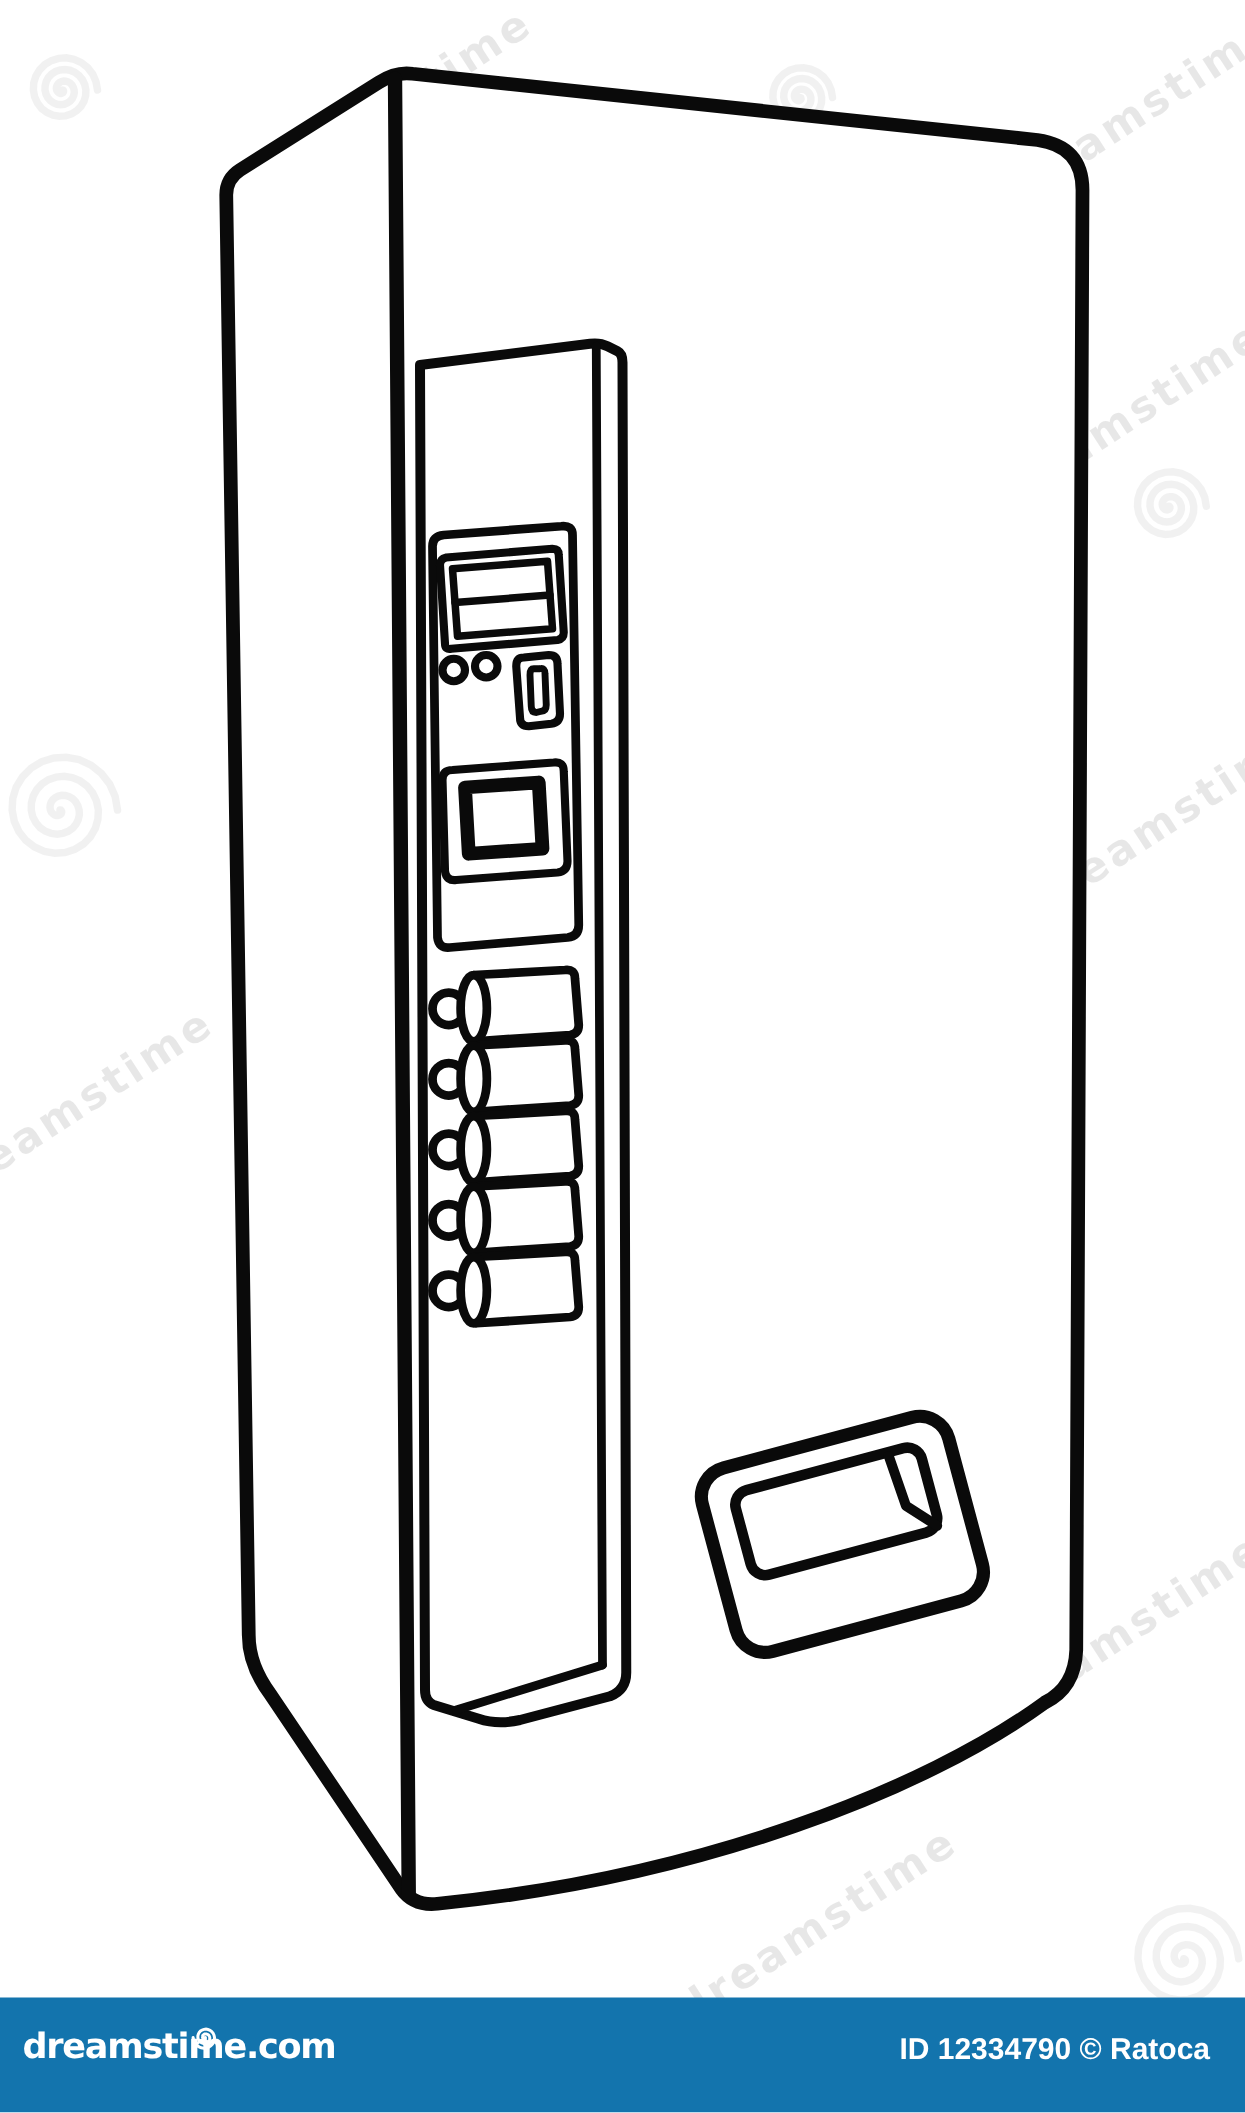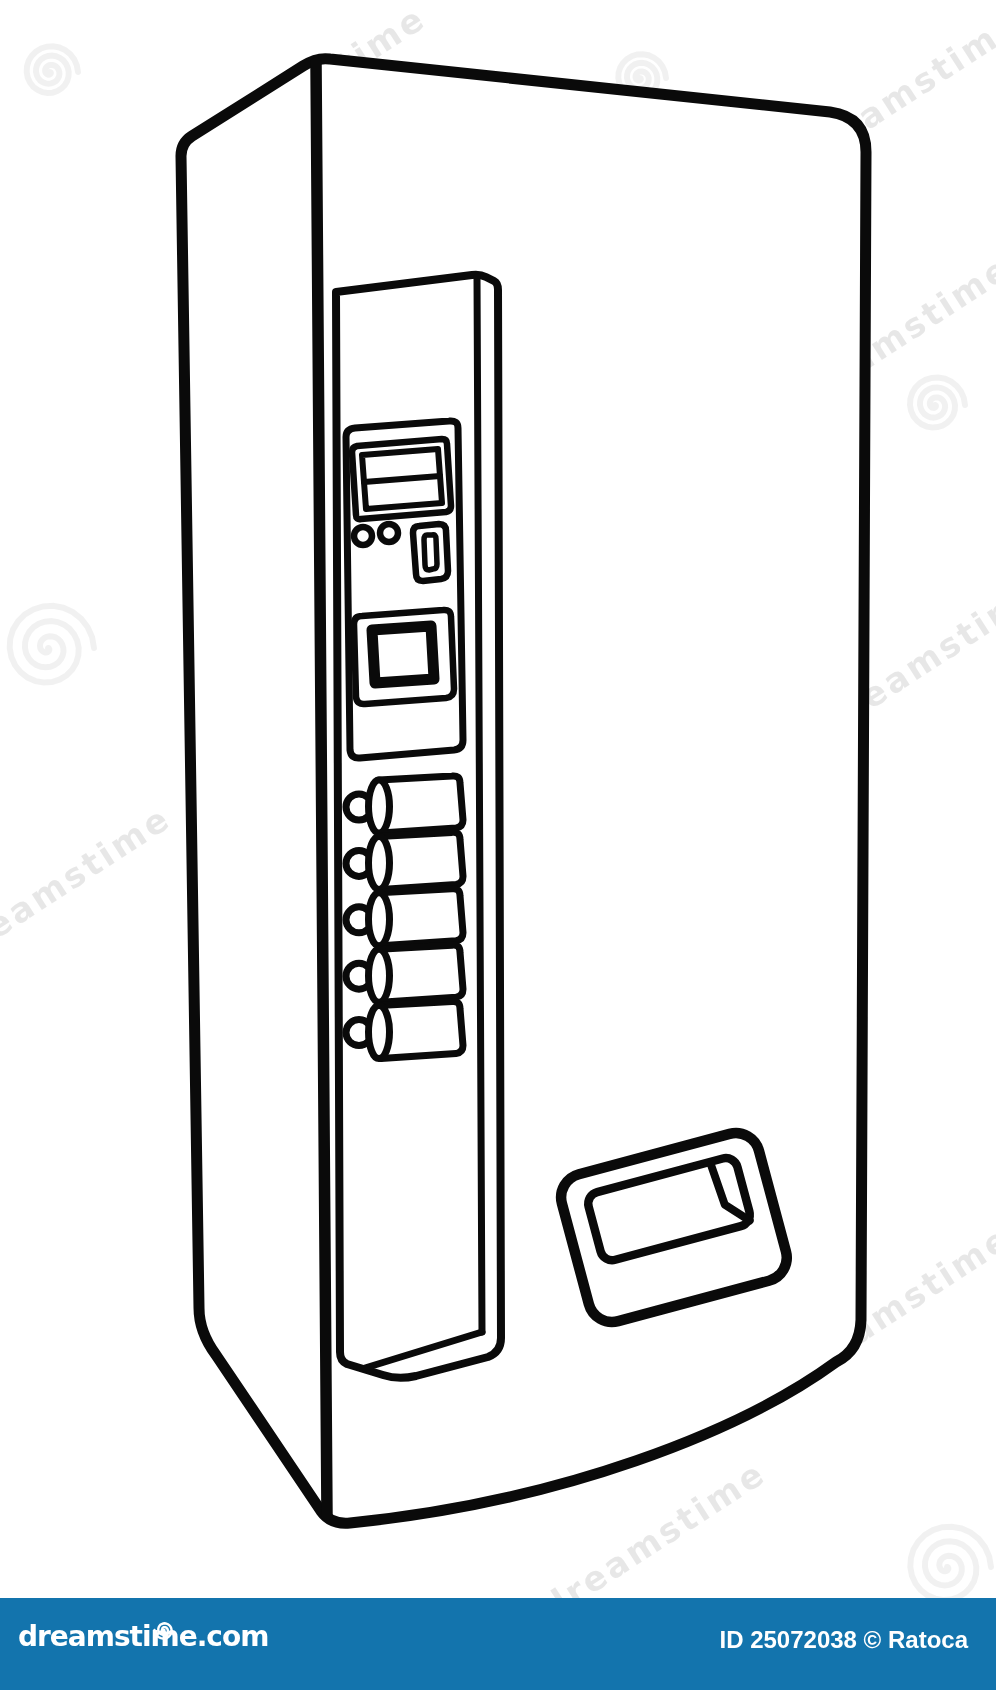--- a/index.html
+++ b/index.html
@@ -131,14 +131,14 @@
       <path class="ink" stroke-width="8" d="M 726 1177 L 729 1219 L 749 1241"></path>
     </g>
   </svg>
 </div>
 
 <div id="footer-bar" style="background: rgb(19, 116, 173);">
   <span id="footer-logo" style="color: rgb(255, 255, 255);">dreamstime.com</span>
   <svg id="logo-spiral-svg" width="28" height="28" viewBox="0 0 28 28">
     <path id="logo-spiral-path" fill="none" stroke-width="2.4" stroke-linecap="round" stroke="#ffffff" d="M14.0,14.0L14.1,14.0L14.3,14.1L14.3,14.3L14.3,14.5L14.3,14.7L14.1,14.9L13.9,15.0L13.6,15.1L13.3,15.1L12.9,15.0L12.6,14.7L12.3,14.4L12.1,14.0L12.0,13.5L12.1,13.0L12.2,12.4L12.6,12.0L13.1,11.5L13.7,11.2L14.4,11.1L15.1,11.1L15.8,11.4L16.5,11.8L17.1,12.4L17.5,13.1L17.8,14.0L17.8,14.9L17.6,15.9L17.2,16.8L16.5,17.6L15.6,18.2L14.6,18.6L13.4,18.8L12.2,18.6L11.1,18.2L10.1,17.5L9.2,16.5L8.6,15.3L8.3,14.0L8.3,12.6L8.7,11.2L9.4,9.9L10.4,8.8L11.7,8.0L13.2,7.5L14.8,7.3L16.4,7.6L18.0,8.2L19.4,9.3L20.5,10.6L21.2,12.2L21.6,14.0L21.5,15.9L21.0,17.7L20.0,19.3L18.6,20.7L17.0,21.8L15.0,22.4L13.0,22.6L10.9,22.2L8.9,21.3L7.2,20.0L5.8,18.3L4.9,16.2L4.5,14.0"></path>
   </svg>
-  <span id="footer-credit" style="color: rgb(255, 255, 255);">ID 25072038 © Ratoca</span>
+  <span id="footer-credit" style="color: rgb(255, 255, 255);">ID 12334790 © Ratoca</span>
 </div>
 
 </body></html>

